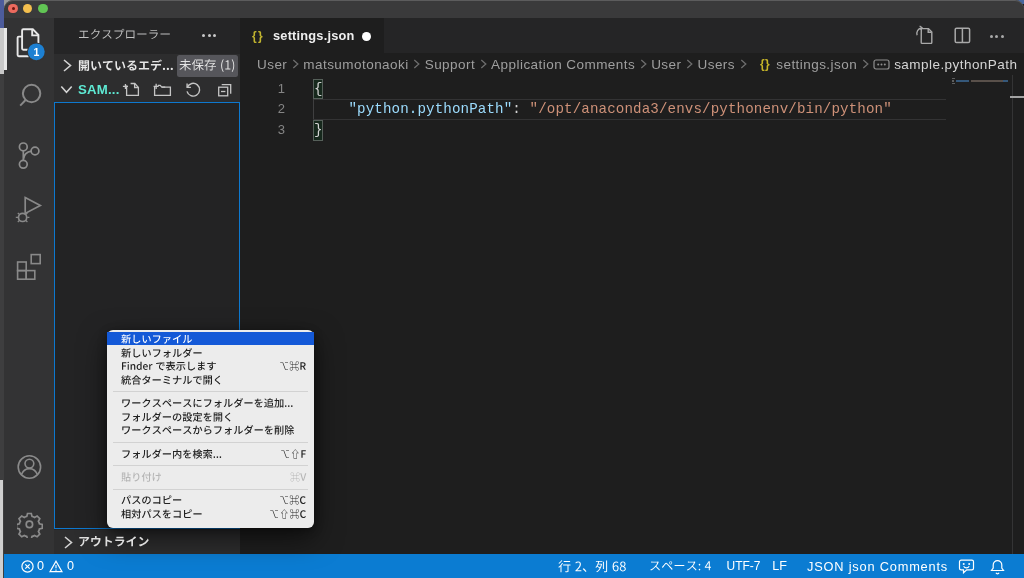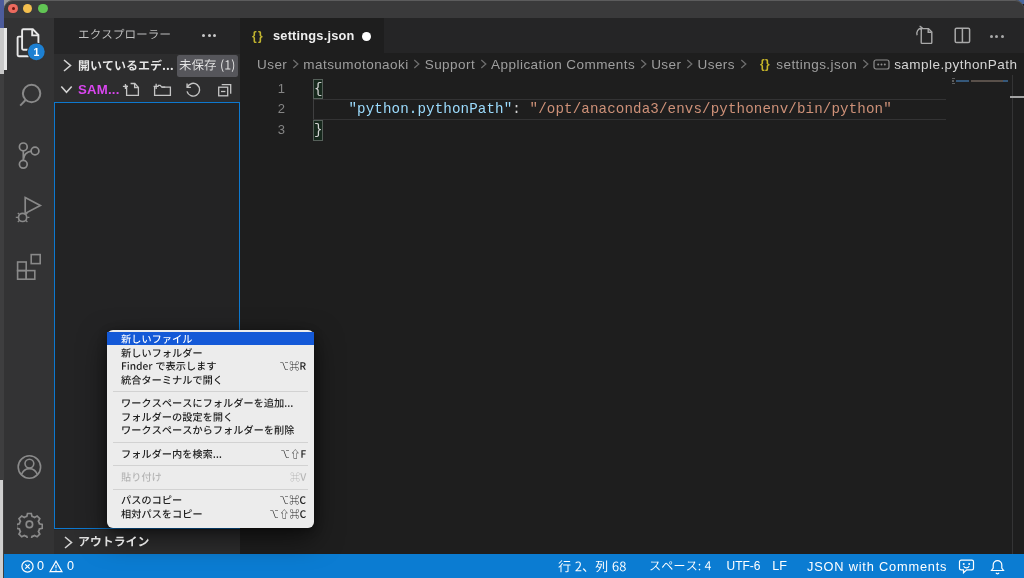--- a/index.html
+++ b/index.html
@@ -83,21 +83,21 @@
 <div class="abs" style="left:54px;top:53.5px;width:186px;height:24px;background:#2d2d2e"></div>
 <svg class="abs" style="left:61px;top:58px" width="12" height="15" viewBox="0 0 12 15" fill="none" stroke="#d2d2d2" stroke-width="1.6">
       <path d="M3 2 L9.5 7.5 L3 13"></path>
     </svg>
 <div class="abs" style="left:176.5px;top:54.5px;width:61.5px;height:22px;background:#56565b;border-radius:2.5px"></div>
 
 <div class="abs" style="left:54px;top:77.5px;width:186px;height:24px;background:#2d2d2e"></div>
 <svg class="abs" style="left:60px;top:84px" width="13" height="11" viewBox="0 0 13 11" fill="none" stroke="#d2d2d2" stroke-width="1.6">
       <path d="M1.3 2.5 L6.5 8.2 L11.7 2.5"></path>
     </svg>
-<div class="abs ctr" style="left:78px;top:77.5px;height:24px;font-size:13.2px;font-weight:700;color:#d946ef;letter-spacing:.2px">SAM...</div>
+<div class="abs ctr" style="left:78px;top:77.5px;height:24px;font-size:13.2px;font-weight:700;color:#5eead4;letter-spacing:.2px">SAM...</div>
 
 <svg class="abs" style="left:122px;top:81px" width="18" height="17" viewBox="0 0 18 17" fill="none" stroke="#c5c5c5" stroke-width="1.3">
  <path d="M4.6 4.6 v9.8 h11.8 v-8 l-3.6 -3.9 h-4.2" fill="none"></path>
  <path d="M12.6 2.5 v4 h3.8"></path>
  <path d="M6 5.4 H0.9 M3.45 2.9 v5.1" stroke-width="1.3"></path>
 </svg>
 
 <svg class="abs" style="left:152px;top:81px" width="20" height="17" viewBox="0 0 20 17" fill="none" stroke="#c5c5c5" stroke-width="1.3">
  <path d="M2.6 5.5 v8.9 h15.8 v-8.3 h-8.6 l-1.6 -1.7 h-2.4"></path>
  <path d="M9.8 6.1 h3.4" stroke-width="1.3"></path>
@@ -209,23 +209,23 @@
 <svg class="abs" style="left:21px;top:560px" width="13" height="13" viewBox="0 0 13 13" fill="none" stroke="#fff" stroke-width="1.2">
  <circle cx="6.5" cy="6.5" r="5.6"></circle>
       <path d="M4.3 4.3 l4.4 4.4 M8.7 4.3 l-4.4 4.4"></path>
 </svg>
 <div class="abs ctr" style="left:37px;top:554px;height:24px;font-size:12.6px;color:#fff">0</div>
 <svg class="abs" style="left:49px;top:560px" width="14" height="13" viewBox="0 0 14 13" fill="none" stroke="#fff" stroke-width="1.2">
  <path d="M7 1.3 L13 11.7 H1 Z"></path>
       <path d="M7 5 v3.2 M7 9.6 v1.2" stroke-width="1.1"></path>
 </svg>
 <div class="abs ctr" style="left:67px;top:554px;height:24px;font-size:12.6px;color:#fff">0</div>
-<div class="abs ctr" style="left:715px;top:554px;width:57px;height:24px;justify-content:center;font-size:12px;color:#fff;" id="utf8">UTF-6</div>
+<div class="abs ctr" style="left:715px;top:554px;width:57px;height:24px;justify-content:center;font-size:12px;color:#fff;" id="utf8">UTF-7</div>
 <div class="abs ctr" style="left:752px;top:554px;width:55px;height:24px;justify-content:center;font-size:12.6px;color:#fff">LF</div>
-<div class="abs ctr" style="left:807px;top:554px;height:24px;font-size:12.8px;letter-spacing:.8px;color:#fff">JSON with Comments</div>
+<div class="abs ctr" style="left:807px;top:554px;height:24px;font-size:12.8px;letter-spacing:.8px;color:#fff">JSON json Comments</div>
 <svg class="abs" style="left:958px;top:559px" width="17" height="15" viewBox="0 0 17 15" fill="none" stroke="#fff" stroke-width="1.2">
  <path d="M1.5 2.8 a1.6 1.6 0 0 1 1.6 -1.6 h10.8 a1.6 1.6 0 0 1 1.6 1.6 v6.4 a1.6 1.6 0 0 1 -1.6 1.6 h-5.2 l-3.2 3 v-3 h-2.4 a1.6 1.6 0 0 1 -1.6 -1.6 z"></path>
  <circle cx="5.7" cy="5" r="0.4" fill="#fff"></circle>
       <circle cx="11.2" cy="5" r="0.4" fill="#fff"></circle>
       <path d="M5.6 7.2 a3.2 3.2 0 0 0 5.6 0" stroke-width="1.1"></path>
 </svg>
 <svg class="abs" style="left:990px;top:558.5px" width="15" height="16" viewBox="0 0 15 16" fill="none" stroke="#fff" stroke-width="1.2">
  <path d="M7.5 1.6 a4.3 4.3 0 0 1 4.3 4.3 v3.2 l1.7 2.4 H1.5 l1.7 -2.4 v-3.2 a4.3 4.3 0 0 1 4.3 -4.3 z"></path>
  <path d="M6 13.8 a1.6 1.6 0 0 0 3 0"></path>
 </svg>

